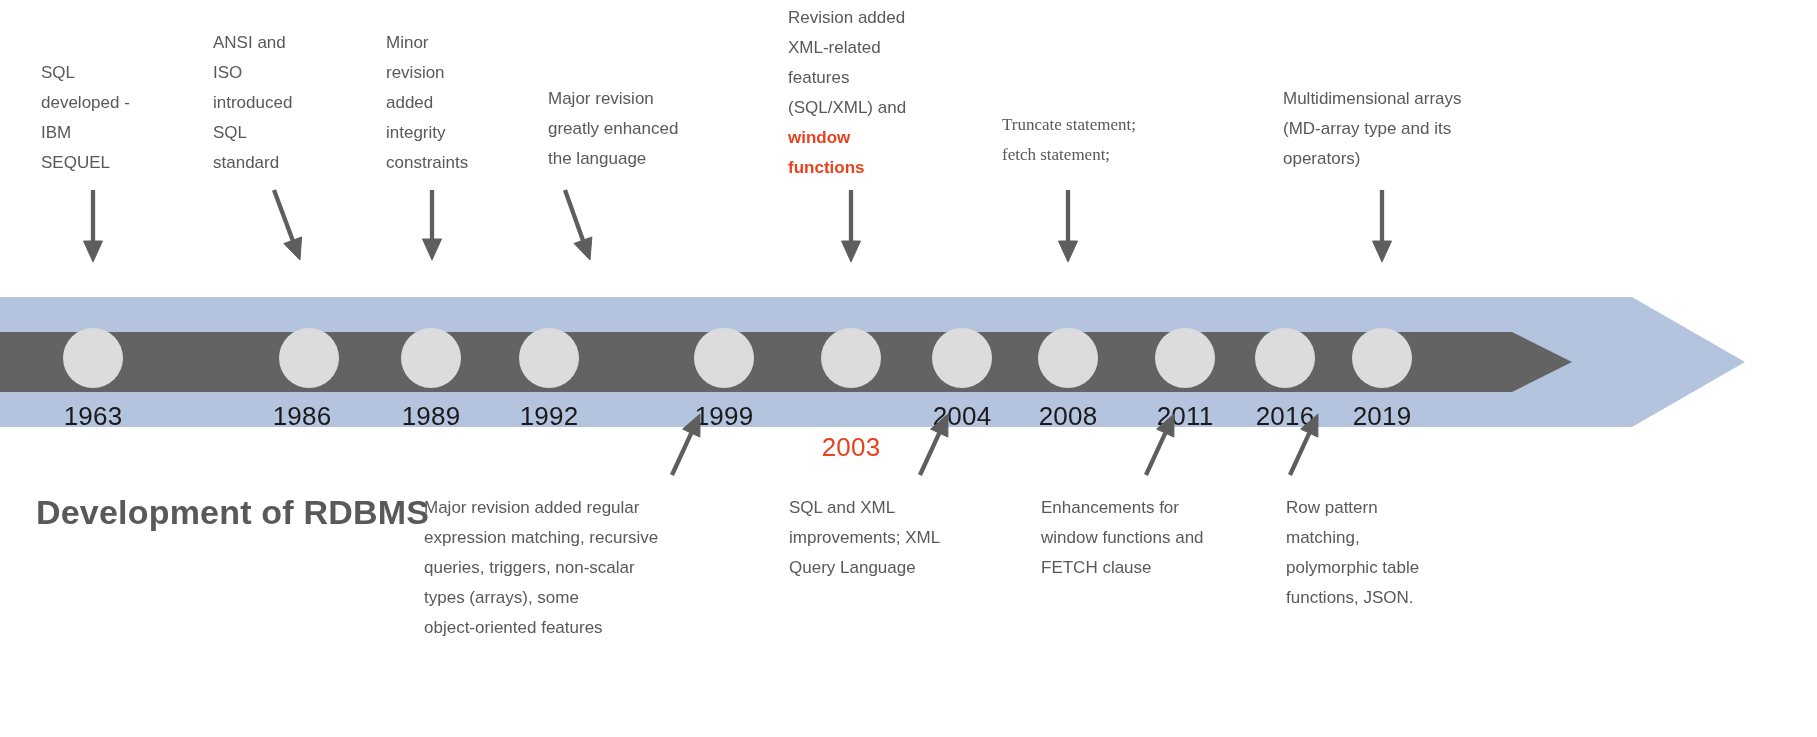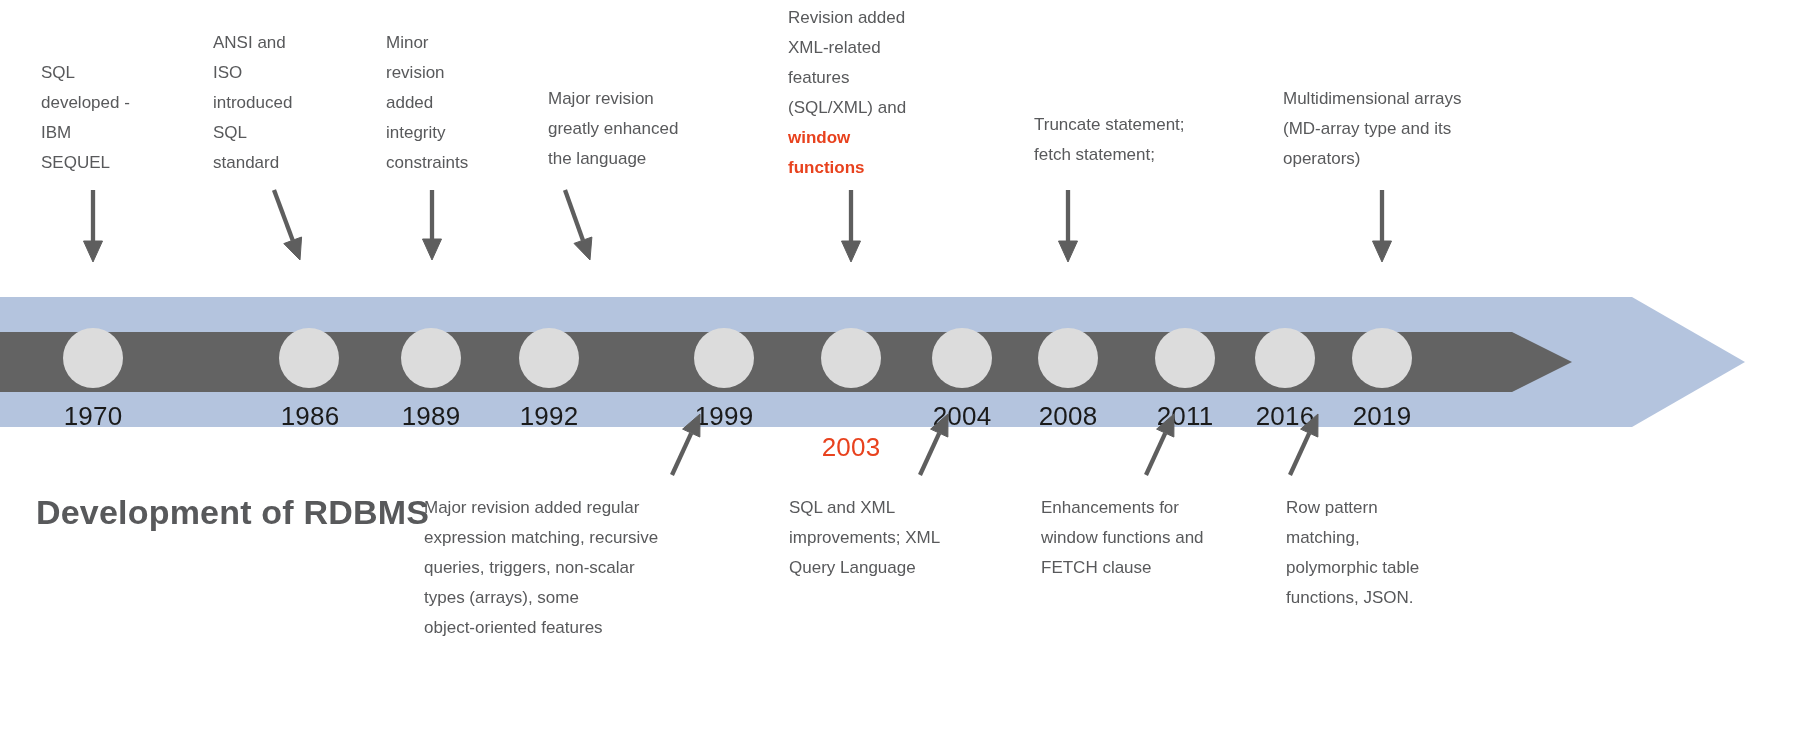--- a/index.html
+++ b/index.html
@@ -103,22 +103,22 @@
       <div class="dot" style="left: 549px;"></div>
       <div class="dot" style="left: 724px;"></div>
       <div class="dot" style="left: 851px;"></div>
       <div class="dot" style="left: 962px;"></div>
       <div class="dot" style="left: 1068px;"></div>
       <div class="dot" style="left: 1185px;"></div>
       <div class="dot" style="left: 1285px;"></div>
       <div class="dot" style="left: 1382px;"></div>
     </div>
   <div id="years">
-      <div class="year" style="left: 93px;">1970</div>
-      <div class="year" style="left: 310px; text-align: center;">1986</div>
+      <div class="year" style="left: 93px;">1963</div>
+      <div class="year" style="left: 302px; text-align: center;">1986</div>
       <div class="year" style="left: 431px;">1989</div>
       <div class="year" style="left: 549px;">1992</div>
       <div class="year" style="left: 724px;">1999</div>
       <div class="year accent" style="left: 851px;">2003</div>
       <div class="year" style="left: 962px;">2004</div>
       <div class="year" style="left: 1068px; text-align: right;">2008</div>
       <div class="year" style="left: 1185px;">2011</div>
       <div class="year" style="left: 1285px;">2016</div>
       <div class="year" style="left: 1382px;">2019</div>
     </div>
@@ -139,21 +139,21 @@
 constraints</span></div>
       <div class="note" style="left: 548px; top: 84px;"><span>Major revision
 greatly enhanced
 the language</span></div>
       <div class="note" style="left: 788px; top: 3px;"><span>Revision added
 XML-related
 features
 (SQL/XML) and
 </span><span class="hl">window
 functions</span></div>
-      <div class="note" style="left: 1034px; top: 110px;"><span>Truncate statement;
+      <div class="note" style="left: 1002px; top: 110px; font-family: Liberation Serif, serif;"><span>Truncate statement;
 fetch statement;</span></div>
       <div class="note" style="left: 1283px; top: 84px;"><span>Multidimensional arrays
 (MD-array type and its
 operators)</span></div>
       <div class="note" style="left: 424px; top: 493px;"><span>Major revision added regular
 expression matching, recursive
 queries, triggers, non-scalar
 types (arrays), some
 object-oriented features</span></div>
       <div class="note" style="left: 789px; top: 493px;"><span>SQL and XML

